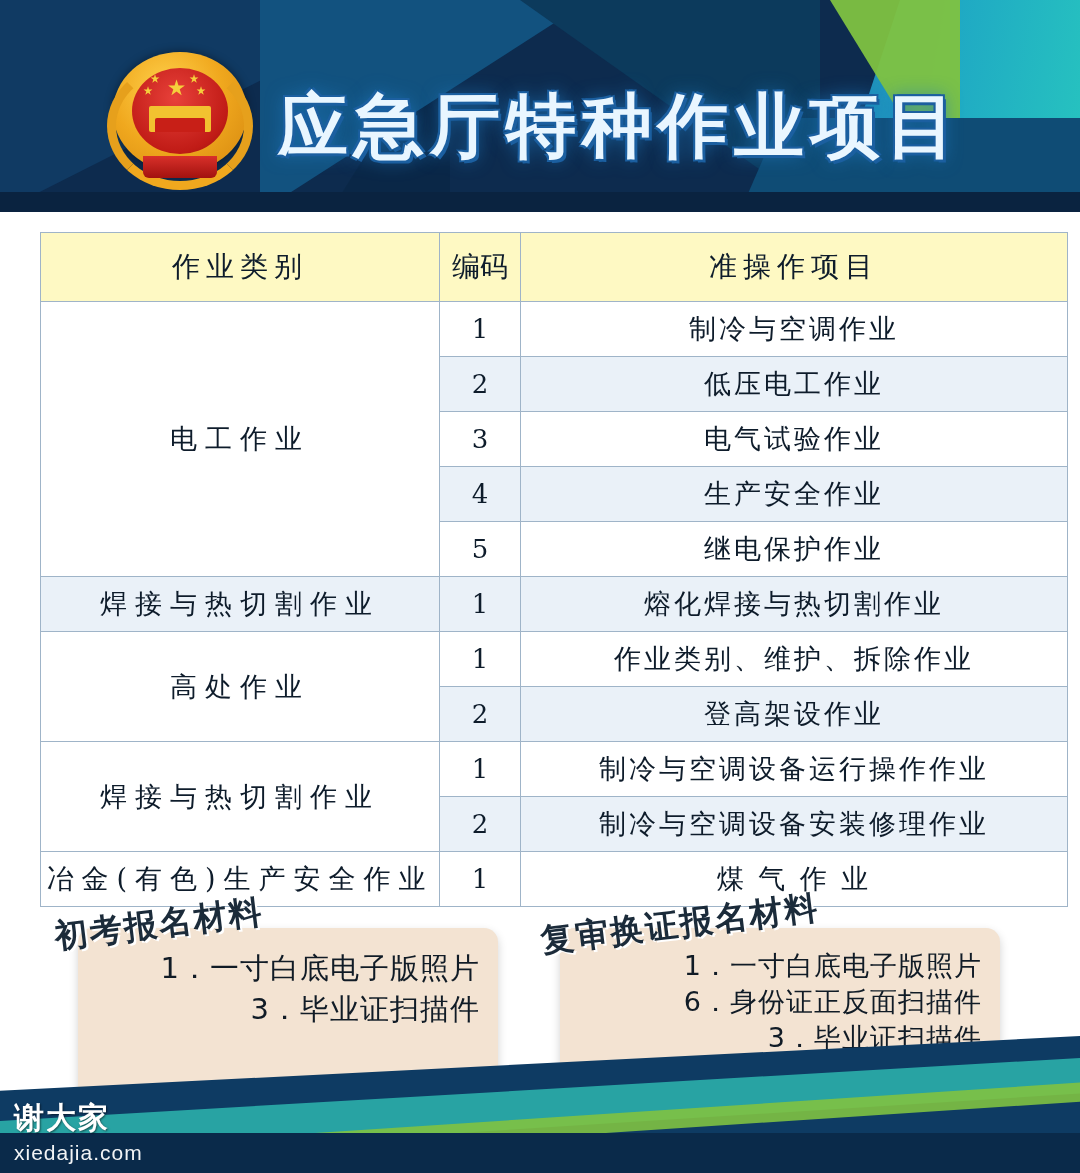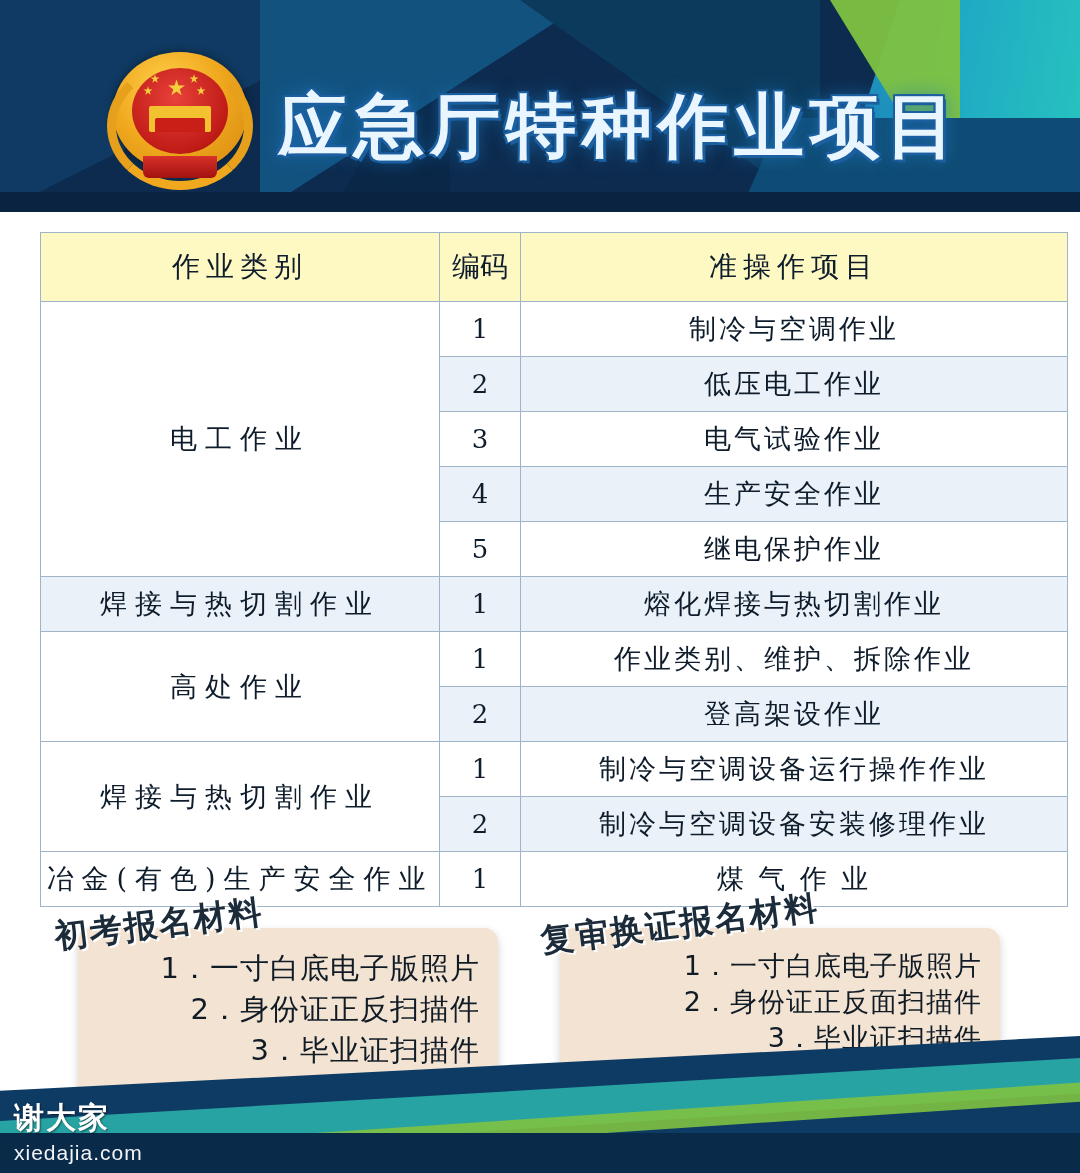--- a/index.html
+++ b/index.html
@@ -421,30 +421,29 @@
       </tr>
     </tbody>
   </table>
 </div>
 
 <div class="notes">
 
   <div class="note-box note-left">
     <ol>
       <li>1．一寸白底电子版照片</li>
-      <li>2．身份证正反扫描件</li>
       <li>3．毕业证扫描件</li>
     </ol>
   </div>
   <div class="note-title left">初考报名材料</div>
 
   <div class="note-box note-right">
     <ol>
       <li>1．一寸白底电子版照片</li>
-      <li>2．身份证正反面扫描件</li>
+      <li>6．身份证正反面扫描件</li>
       <li>3．毕业证扫描件</li>
       <li>4．原特种作业证</li>
     </ol>
   </div>
   <div class="note-title right">复审换证报名材料</div>
 </div>
 
 <div class="footer">
   <div class="f1"></div>
   <div class="f2"></div>

